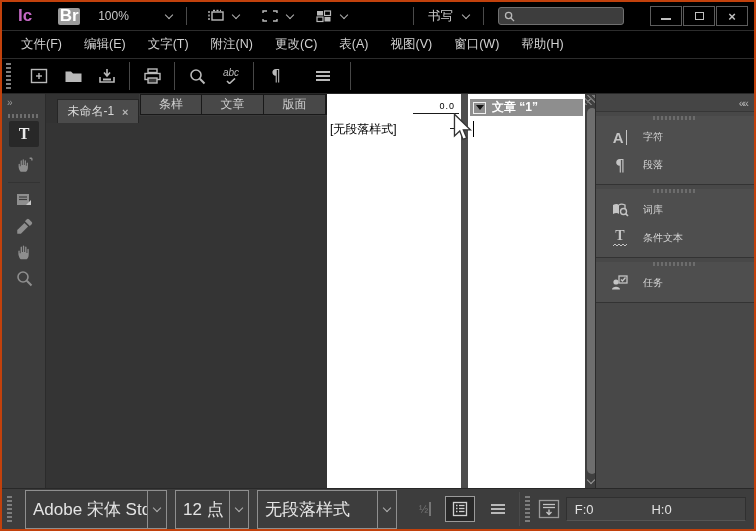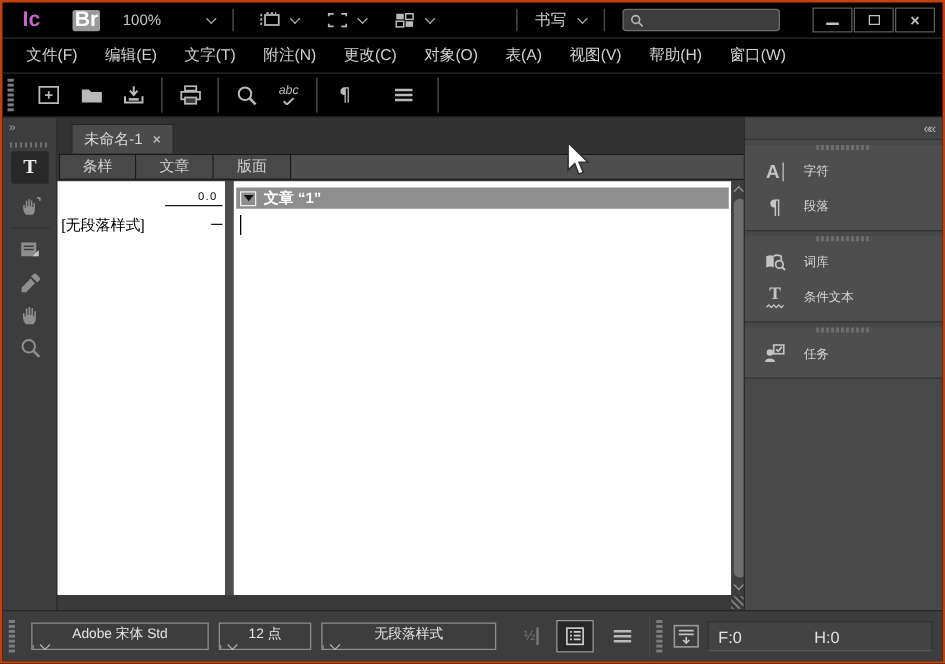--- a/index.html
+++ b/index.html
@@ -41,21 +41,21 @@
   .abc-wrap{display:flex;flex-direction:column;align-items:center;line-height:1;}
   .abc-wrap span{font-size:10px;color:#b9b9b9;font-style:italic;}
   
   .tools-strip{position:absolute;top:92px;left:0;width:44px;bottom:41px;background:#3d3d3d;border-right:1px solid #2b2b2b;}
   .strip-expand{position:absolute;top:3px;left:5px;font-size:10px;color:#9a9a9a;letter-spacing:-1px;}
   .strip-grip{position:absolute;top:20px;left:6px;width:30px;height:4px;background:repeating-linear-gradient(to right,#6e6e6e 0 2px,transparent 2px 4px);}
   .tool-slot{position:absolute;left:0;width:44px;height:28px;display:flex;align-items:center;justify-content:center;}
   .tool-active{width:30px;height:26px;background:#282828;border-radius:2px;display:flex;align-items:center;justify-content:center;color:#ececec;font-weight:bold;font-size:16px;font-family:"Liberation Serif","DejaVu Serif",serif;}
   .tool-div{position:absolute;left:6px;width:32px;border-top:1px solid #333;}
   
-  .docarea{position:absolute;top:92px;left:44px;width:553px;bottom:41px;background:#343434;display:flex;flex-direction:column;}
+  .docarea{position:absolute;top:92px;left:44px;width:553px;bottom:41px;background:#343434;display:flex;flex-direction:row;}
   .tabstrip{height:29px;background:#323232;display:flex;align-items:flex-end;}
   .doc-tab{margin-left:11px;width:82px;height:24px;background:#4b4b4b;border:1px solid #262626;border-bottom:none;display:flex;align-items:center;justify-content:center;gap:8px;font-size:12px;color:#d8d8d8;}
   .doc-tab .close{color:#b5b5b5;font-size:11px;font-weight:bold;}
   .viewtabs{height:22px;display:flex;align-items:flex-start;background:#3a3a3a;}
   .view-tab{width:62px;height:21px;background:#484848;border:1px solid #191919;border-left-width:0;display:flex;align-items:center;justify-content:center;font-size:12px;color:#cfcfcf;}
   .view-tab:first-child{border-left-width:1px;margin-left:1px;}
   .view-filler{flex:1;height:21px;background:#4e4e4e;border:1px solid #191919;border-left:none;}
   .galley{flex:1;display:flex;}
   .infocol{width:134px;background:#fff;position:relative;}
   .ruler-val{position:absolute;top:7px;right:6px;font-size:9px;color:#000;letter-spacing:1px;}
@@ -84,21 +84,21 @@
   .prow{height:28px;display:flex;align-items:center;padding-left:13px;gap:12px;}
   .prow .plabel{font-size:10px;color:#d6d6d6;}
   .picon{width:22px;display:flex;align-items:center;justify-content:center;color:#c4c4c4;}
   .ric-a{font-size:15px;font-weight:bold;color:#c4c4c4;}
   .ric-bar{display:inline-block;width:1.5px;height:15px;background:#c4c4c4;margin-left:2px;vertical-align:-2px;}
   .ric-para{font-size:16px;color:#c4c4c4;font-family:"DejaVu Sans",sans-serif;}
   .ct-wrap{display:flex;flex-direction:column;align-items:center;line-height:1;}
   .ct-wrap span{font-size:14px;font-weight:bold;font-family:"Liberation Serif","DejaVu Serif",serif;color:#c4c4c4;}
   
   .statusbar{position:absolute;left:0;right:0;bottom:0;height:41px;background:#3d3d3d;border-top:1px solid #282828;display:flex;align-items:center;}
-  .dd{height:22px;border:1px solid #8f8f8f;display:flex;align-items:center;color:#e4e4e4;font-size:11px;flex-direction:column;}
+  .dd{height:39px;border:1px solid #8f8f8f;display:flex;align-items:center;color:#e4e4e4;font-size:17px;}
   .dd .dd-label{flex:1;padding:0 7px;white-space:nowrap;overflow:hidden;}
   .dd .dd-btn{width:19px;align-self:stretch;border-left:1px solid #8f8f8f;display:flex;align-items:center;justify-content:center;}
   .sb-icon{display:flex;align-items:center;justify-content:center;}
   .halfline{font-size:11px;color:#767676;display:flex;align-items:center;gap:1px;}
   .halfline i{display:inline-block;width:1.5px;height:14px;background:#767676;}
   .infocol-btn{width:30px;height:26px;background:#282828;border:1px solid #9a9a9a;display:flex;align-items:center;justify-content:center;}
   .sb-sep{width:1px;height:34px;background:#2b2b2b;border-right:1px solid #4a4a4a;}
   .fit-box{flex:1;height:24px;margin-right:8px;background:#434343;border:1px solid #303030;border-bottom-color:#555;display:flex;align-items:center;color:#e2e2e2;font-size:13px;}
   .fit-box .fit-f{margin-left:8px;}
   .fit-box .fit-h{margin-left:58px;}
@@ -173,25 +173,24 @@
         </span>
     </span>
   </div>
 
   <div class="menubar">
     <span class="menu-item">文件(F)</span>
     <span class="menu-item">编辑(E)</span>
     <span class="menu-item">文字(T)</span>
     <span class="menu-item">附注(N)</span>
     <span class="menu-item">更改(C)</span>
-    <span class="menu-item">对象(O)</span>
     <span class="menu-item">表(A)</span>
     <span class="menu-item">视图(V)</span>
+    <span class="menu-item">窗口(W)</span>
     <span class="menu-item">帮助(H)</span>
-    <span class="menu-item">窗口(W)</span>
   </div>
 
   <div class="toolbar">
     <span class="vgrip"></span>
     <span class="tool-btn" style="margin-left:12px;">
       <svg width="18" height="16" viewBox="0 0 18 16">
           <rect x="1.5" y="1.5" width="15" height="13" fill="none" stroke="#b9b9b9" stroke-width="1.4"></rect>
           <line x1="9" y1="5" x2="9" y2="11" stroke="#b9b9b9" stroke-width="1.4"></line>
           <line x1="6" y1="8" x2="12" y2="8" stroke="#b9b9b9" stroke-width="1.4"></line>
         </svg>

